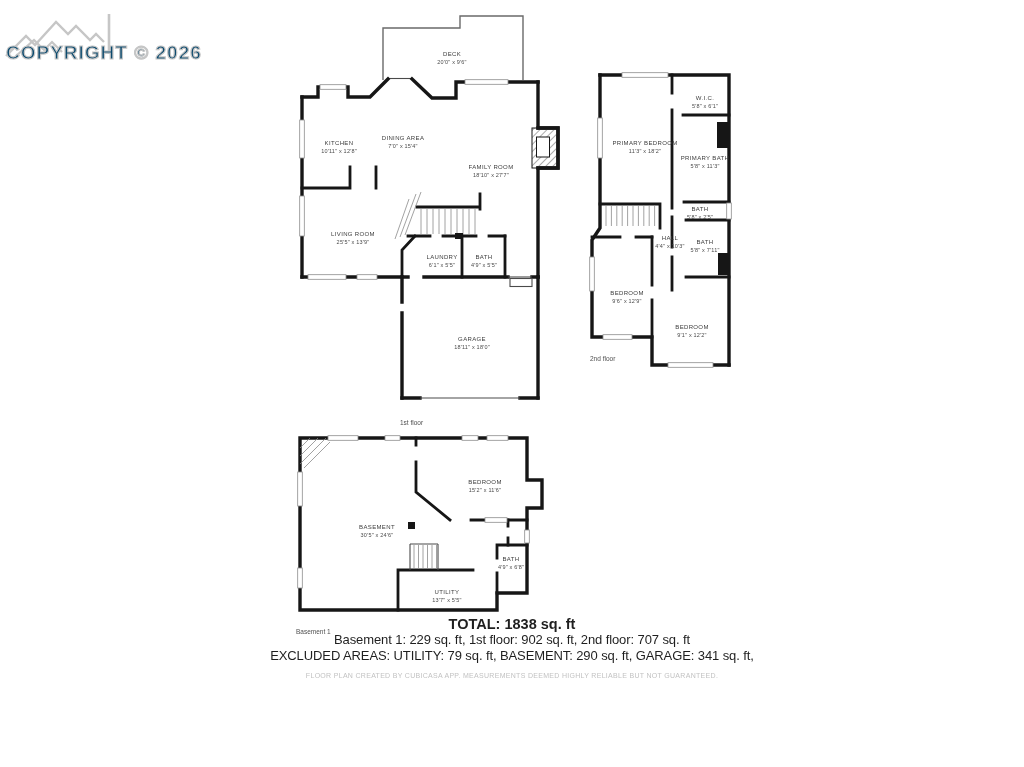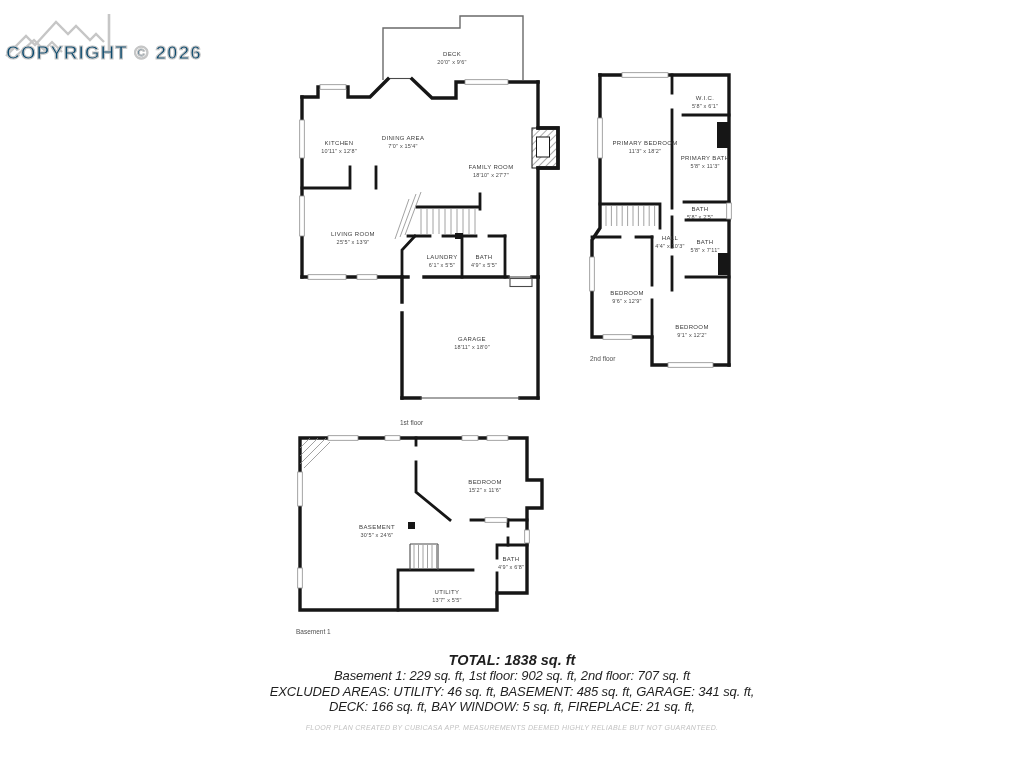--- a/index.html
+++ b/index.html
@@ -15,21 +15,21 @@
   .blk{fill:#161616;stroke:none;}
   .room{position:absolute;transform:translate(-50%,-50%);text-align:center;color:#3c3c3c;white-space:nowrap;z-index:5;}
   .room .nm{font-size:6px;letter-spacing:.35px;}
   .room .dm{font-size:5.5px;margin-top:1.5px;color:#4a4a4a;letter-spacing:.2px;}
   .floor-tag{position:absolute;font-size:6.5px;color:#4f4f4f;z-index:5;}
   .watermark{position:absolute;left:4px;top:4px;width:230px;height:62px;z-index:6;}
   .wm-brand{position:absolute;left:110px;top:10px;font-size:27px;font-weight:bold;letter-spacing:2px;
             color:#eeeeee;-webkit-text-stroke:1.2px #c6c6c6;}
   .wm-copy{position:absolute;left:2px;top:38px;font-size:19px;font-weight:bold;letter-spacing:1px;
            color:#0c4a6e;-webkit-text-stroke:1.2px #c6c6c6;white-space:nowrap;}
-  .summary{position:absolute;left:0;top:652px;width:1024px;text-align:center;color:#1f1f1f;z-index:5;font-style:italic;}
+  .summary{position:absolute;left:0;top:616px;width:1024px;text-align:center;color:#1f1f1f;z-index:5;}
   .summary .total{font-size:14.5px;font-weight:bold;line-height:16px;}
   .summary .ln{font-size:13px;line-height:15.6px;letter-spacing:-.1px;}
   .summary .foot{margin-top:9px;font-size:7px;color:#c2c2c2;letter-spacing:.3px;}
 </style>
 </head>
 <body>
 
 <div id="canvas">
 
   <div class="watermark">
@@ -259,18 +259,17 @@
   </div>
   <div class="room" style="left:447px;top:596px">
     <div class="nm">UTILITY</div>
     <div class="dm">13'7" x 5'5"</div>
   </div>
   <div class="floor-tag" style="left:296px;top:628px">Basement 1</div>
 
   <div class="summary">
     <div class="total">TOTAL: 1838 sq. ft</div>
     <div class="ln">Basement 1: 229 sq. ft, 1st floor: 902 sq. ft, 2nd floor: 707 sq. ft</div>
-    <div class="ln">EXCLUDED AREAS: UTILITY: 46 sq. ft, BASEMENT: 485 sq. ft, GARAGE: 341 sq. ft,</div>
-    <div class="ln">DECK: 166 sq. ft, BAY WINDOW: 5 sq. ft, FIREPLACE: 21 sq. ft,</div>
+    <div class="ln">EXCLUDED AREAS: UTILITY: 79 sq. ft, BASEMENT: 290 sq. ft, GARAGE: 341 sq. ft,</div>
     <div class="foot">FLOOR PLAN CREATED BY CUBICASA APP. MEASUREMENTS DEEMED HIGHLY RELIABLE BUT NOT GUARANTEED.</div>
   </div>
 
 </div>
 
 </body></html>

